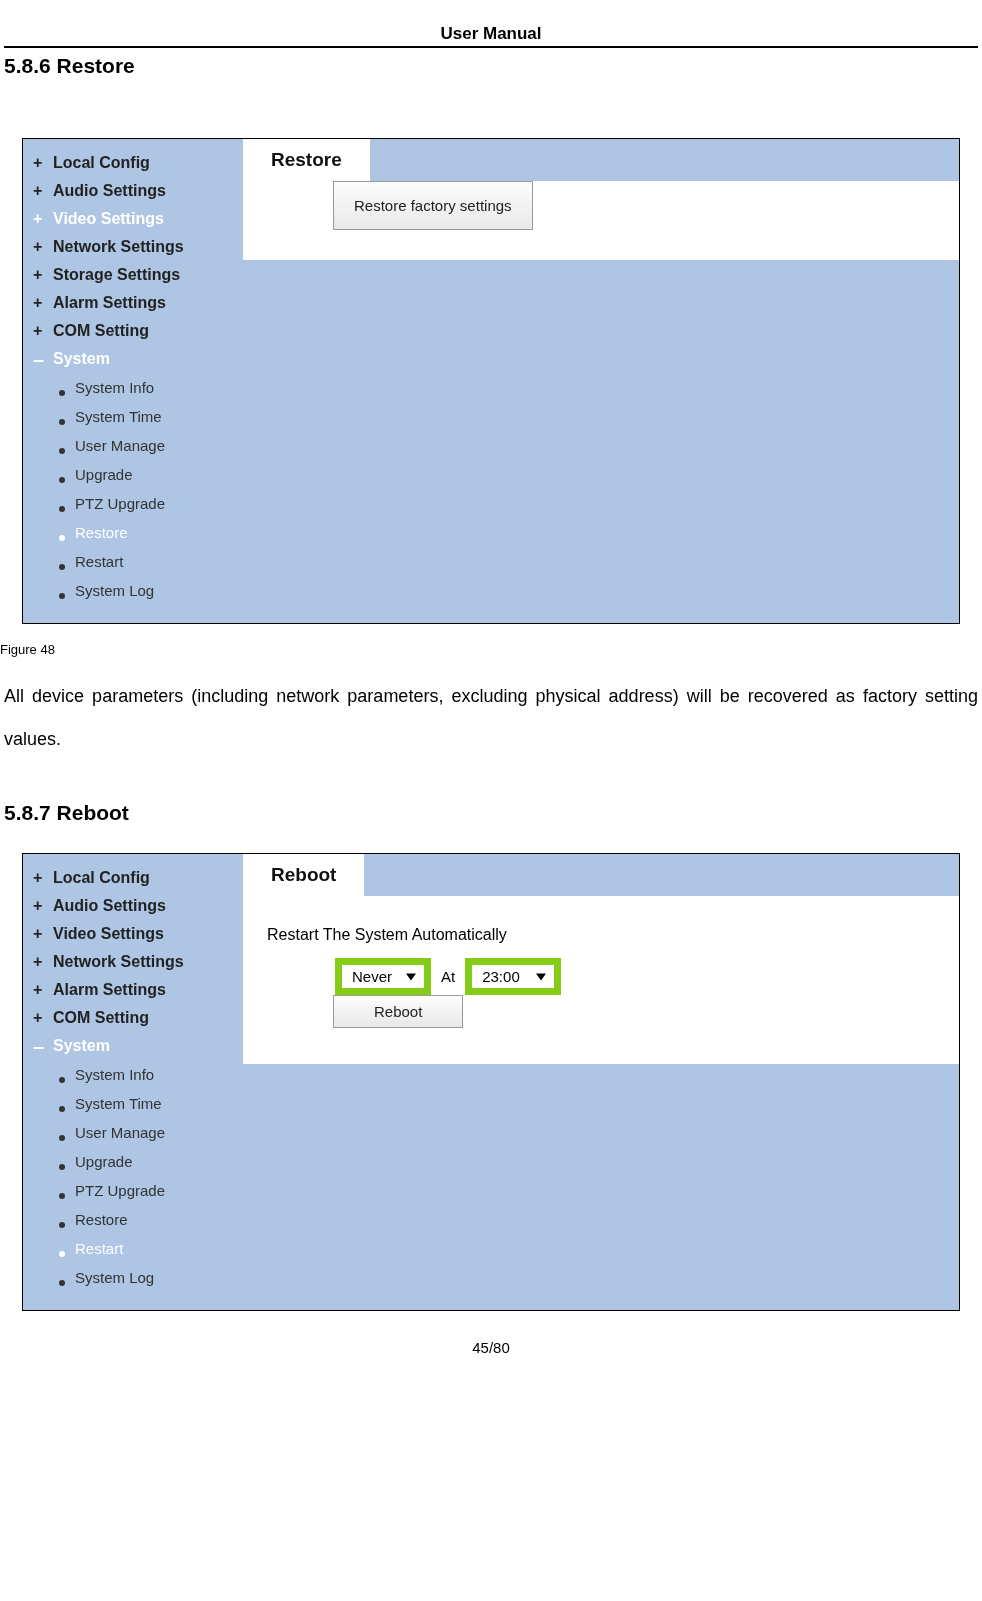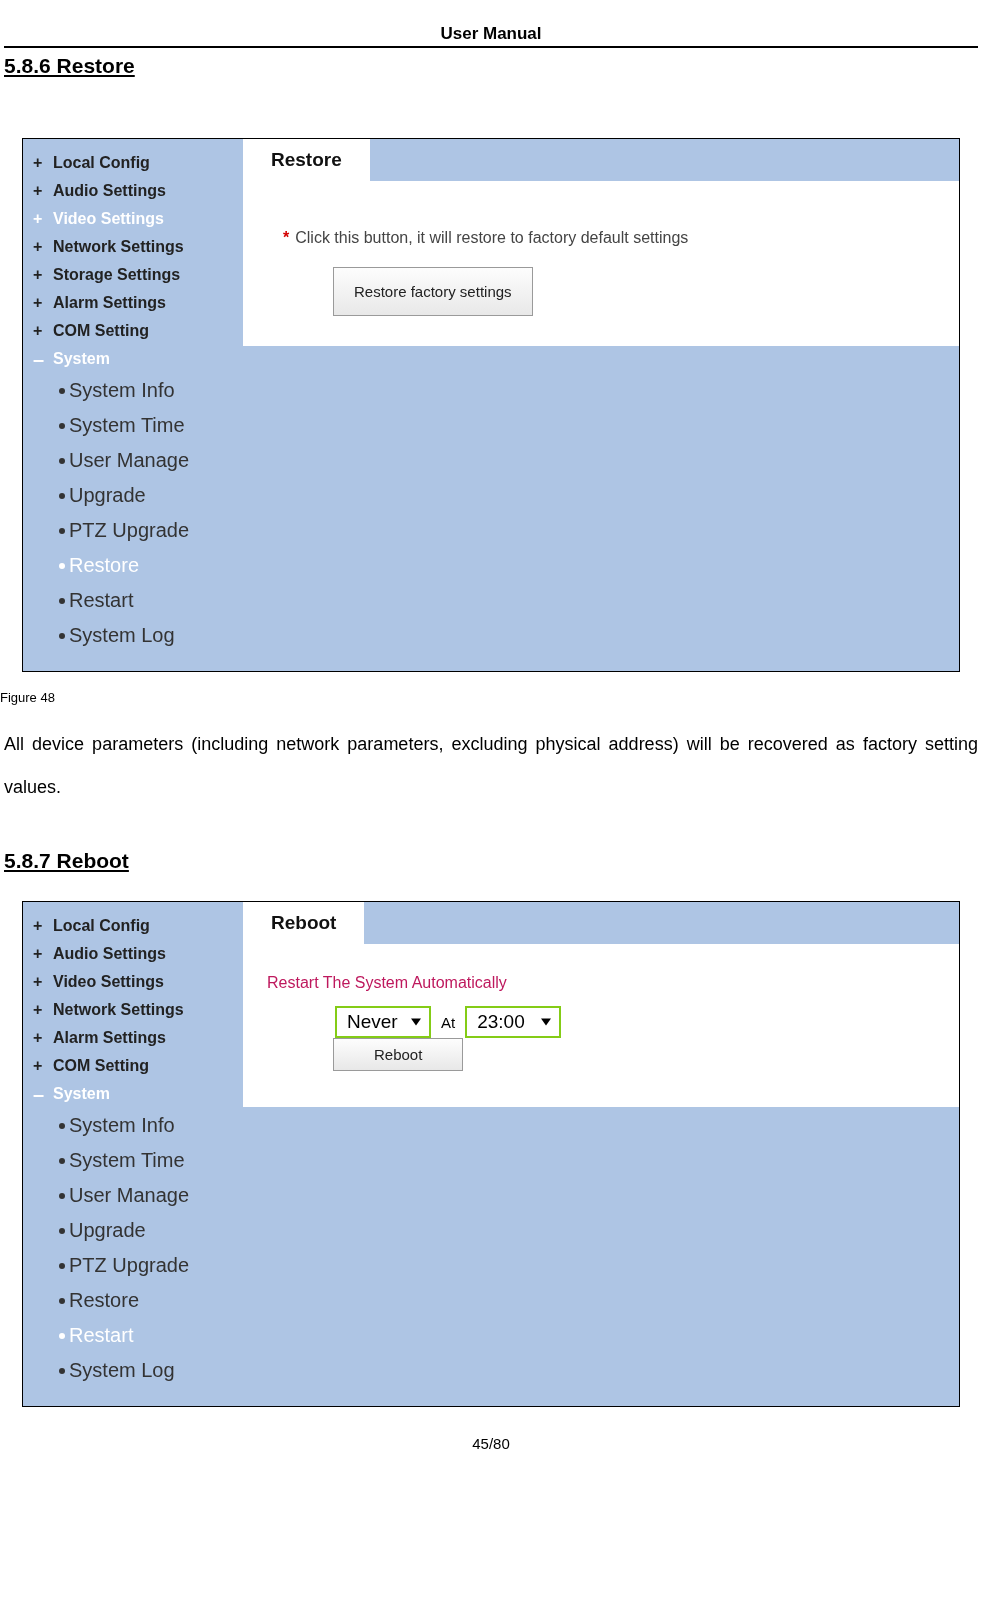--- a/index.html
+++ b/index.html
@@ -1,42 +1,42 @@
 <!DOCTYPE html>
 <html><head>
   <meta charset="utf-8">
   <style>
     * { margin:0; padding:0; box-sizing:border-box; }
     body { font-family: Arial, Helvetica, sans-serif; background:#fff; color:#000; width:982px; }
     .page-header { text-align:center; font-weight:bold; font-size:17px; padding:4px 0 2px;margin-top:20px; }
     .header-rule { border:0; border-top:2px solid #000; margin:0 4px 6px; }
-    .section-heading { font-size:21px; font-weight:bold; margin:2px 4px 20px;text-decoration:underline; }
+    .section-heading { font-size:21px; font-weight:bold; margin:2px 4px 20px; }
     .screenshot-box { border:1px solid #000; margin:60px 22px 18px; background:#aec5e4; }
     .ss-inner { display:flex; background:#aec5e4; }
     .sidebar { width:220px; padding:10px 6px 18px 8px; }
     .top-item { font-weight:bold; font-size:16px; color:#222; padding:5px 2px; display:flex; align-items:center; gap:6px; }
     .top-item.white { color:#fff; }
     .plus { display:inline-block; width:14px; font-weight:bold; font-size:16px; line-height:14px; }
     .minus { display:inline-block; width:14px; font-weight:bold; font-size:20px; line-height:10px; }
-    .sub-item { font-size:20px; color:#333; padding:6px 2px 6px 28px; display:flex; align-items:center; gap:4px; }
+    .sub-item { font-size:15px; color:#333; padding:6px 2px 6px 28px; display:flex; align-items:flex-end; gap:10px; }
     .sub-item.white { color:#fff; }
     .bullet { width:6px; height:6px; border-radius:50%; background:#333; display:inline-block; flex:0 0 auto; }
     .sub-item.white .bullet { background:#fff; }
     .content-panel { flex:1; background:#aec5e4; }
     .white-panel { background:#fff; margin:0; padding:0 0 30px 0; }
     .tab-bar { display:flex; align-items:stretch; }
     .tab-active { background:#fff; padding:10px 28px; font-weight:bold; font-size:19px; color:#111; }
     .tab-rest { background:#aec5e4; flex:1; }
     .hint-row { padding:48px 20px 20px 40px; font-size:16px; color:#444; }
     .asterisk { color:#d40000; font-weight:bold; margin-right:6px; }
     .btn-row { padding:0 0 0 90px; }
     .ui-btn { background:linear-gradient(#fdfdfd,#e8e8e8); border:1px solid #9a9a9a; padding:15px 20px; font-size:15px; color:#222; cursor:pointer; }
-    .reboot-label { padding:30px 0 14px 24px; font-size:16px; color:#be185d; }
+    .reboot-label { padding:30px 0 14px 24px; font-size:16px; color:#000000; }
     .dd-row { padding:0 0 0 92px; display:flex; align-items:center; gap:10px; font-size:15px; }
-    .dd { background:#fff; border:2px solid #84cc16; padding:3px 26px 3px 10px; font-size:19px; position:relative; display:inline-block; min-width:96px; }
+    .dd { background:#fff; border:7px solid #84cc16; padding:3px 26px 3px 10px; font-size:15px; position:relative; display:inline-block; min-width:96px; }
     .dd::after { content:""; position:absolute; right:8px; top:50%; transform:translateY(-50%); border-left:5px solid transparent; border-right:5px solid transparent; border-top:7px solid #000; }
     .figure-caption { text-align:left; font-size:13px; margin:14px 0 18px; }
     .body-text { font-size:18px; line-height:2.4; margin:4px 4px 40px; text-align:justify; }
     .page-footer { text-align:center; font-size:15px; padding:10px 0 14px; }
   </style>
 </head>
 <body>
 
 <div class="page-header">User Manual</div>
 <hr class="header-rule">
@@ -114,23 +114,20 @@
             <span>System Log</span>
           </div>
         </div>
     </div>
     <div class="content-panel">
       <div class="white-panel">
         <div class="tab-bar">
           <div class="tab-active">Restore</div>
           <div class="tab-rest"></div>
         </div>
-        <div class="hint-row">
-          <span class="asterisk">*</span><span>Click this button, it will restore to factory default settings</span>
-        </div>
         <div class="btn-row">
           <button class="ui-btn">Restore factory settings</button>
         </div>
       </div>
     </div>
   </div>
 </div>
 
 <div class="figure-caption">Figure 48</div>
 <div class="body-text">All device parameters (including network parameters, excluding physical address) will be recovered as factory setting values.</div>

